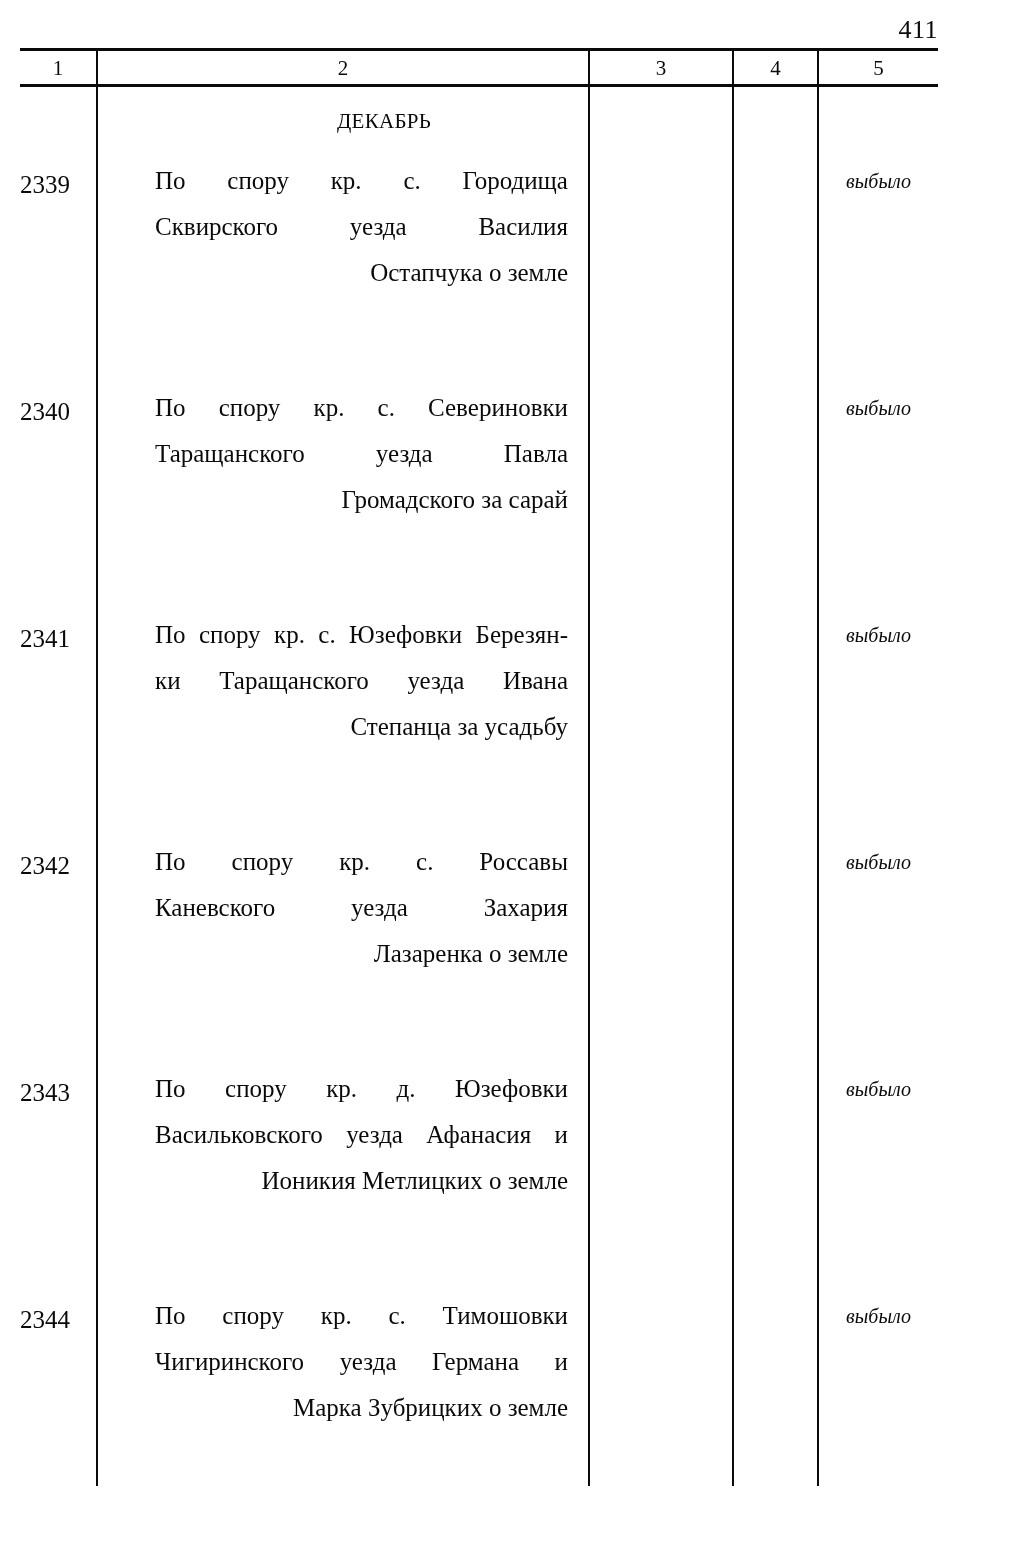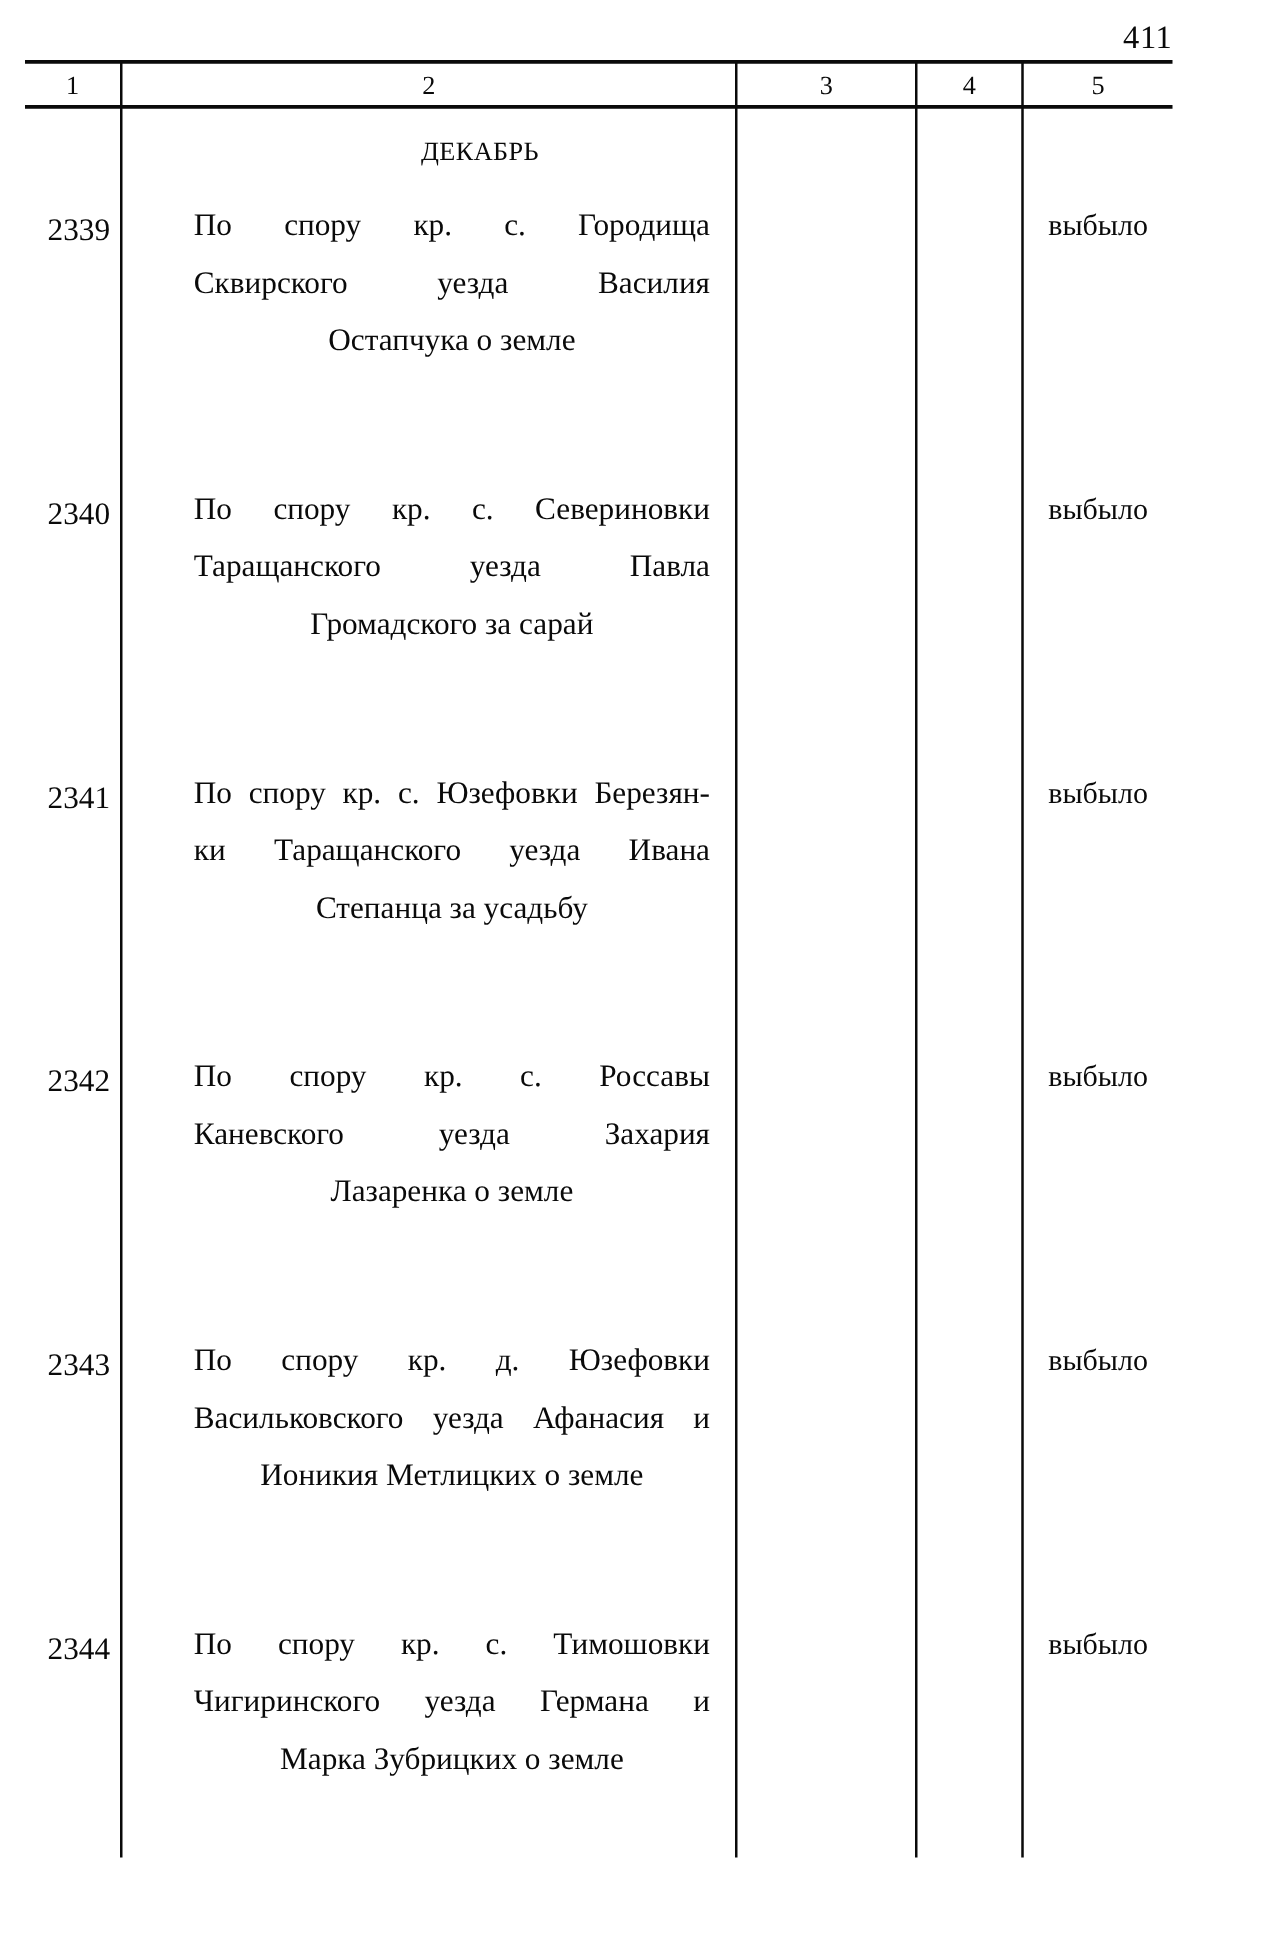--- a/index.html
+++ b/index.html
@@ -93,21 +93,21 @@
     left: 0;
     width: 918px;
     height: 227px;
   }
 
   .cell-num {
     position: absolute;
     left: 0;
     top: 14px;
     width: 68px;
-    text-align: right;
+    text-align: left;
     font-size: 25px;
     line-height: 46px;
   }
 
   .cell-desc {
     position: absolute;
     left: 98px;
     top: 10px;
     width: 450px;
     font-size: 25px;
@@ -120,31 +120,32 @@
   }
   
   .cell-desc .ln.just {
     display: flex;
     justify-content: space-between;
     white-space: normal;
   }
   .cell-desc .ln.just > span { display: inline-block; }
   .cell-desc .ln.flush {
     display: block;
-    text-align: center;
+    text-align: right;
   }
 
   .cell-status {
     position: absolute;
     left: 799px;
     top: 10px;
     width: 119px;
     text-align: center;
-    font-size: 24px;
+    font-size: 20px;
     line-height: 46px;
+    font-style: italic;
   }
 
   .cell-empty { position: absolute; }
 </style>
 </head>
 <body>
 
 <div class="page-number">411</div>
 
 <div class="table-wrap">

